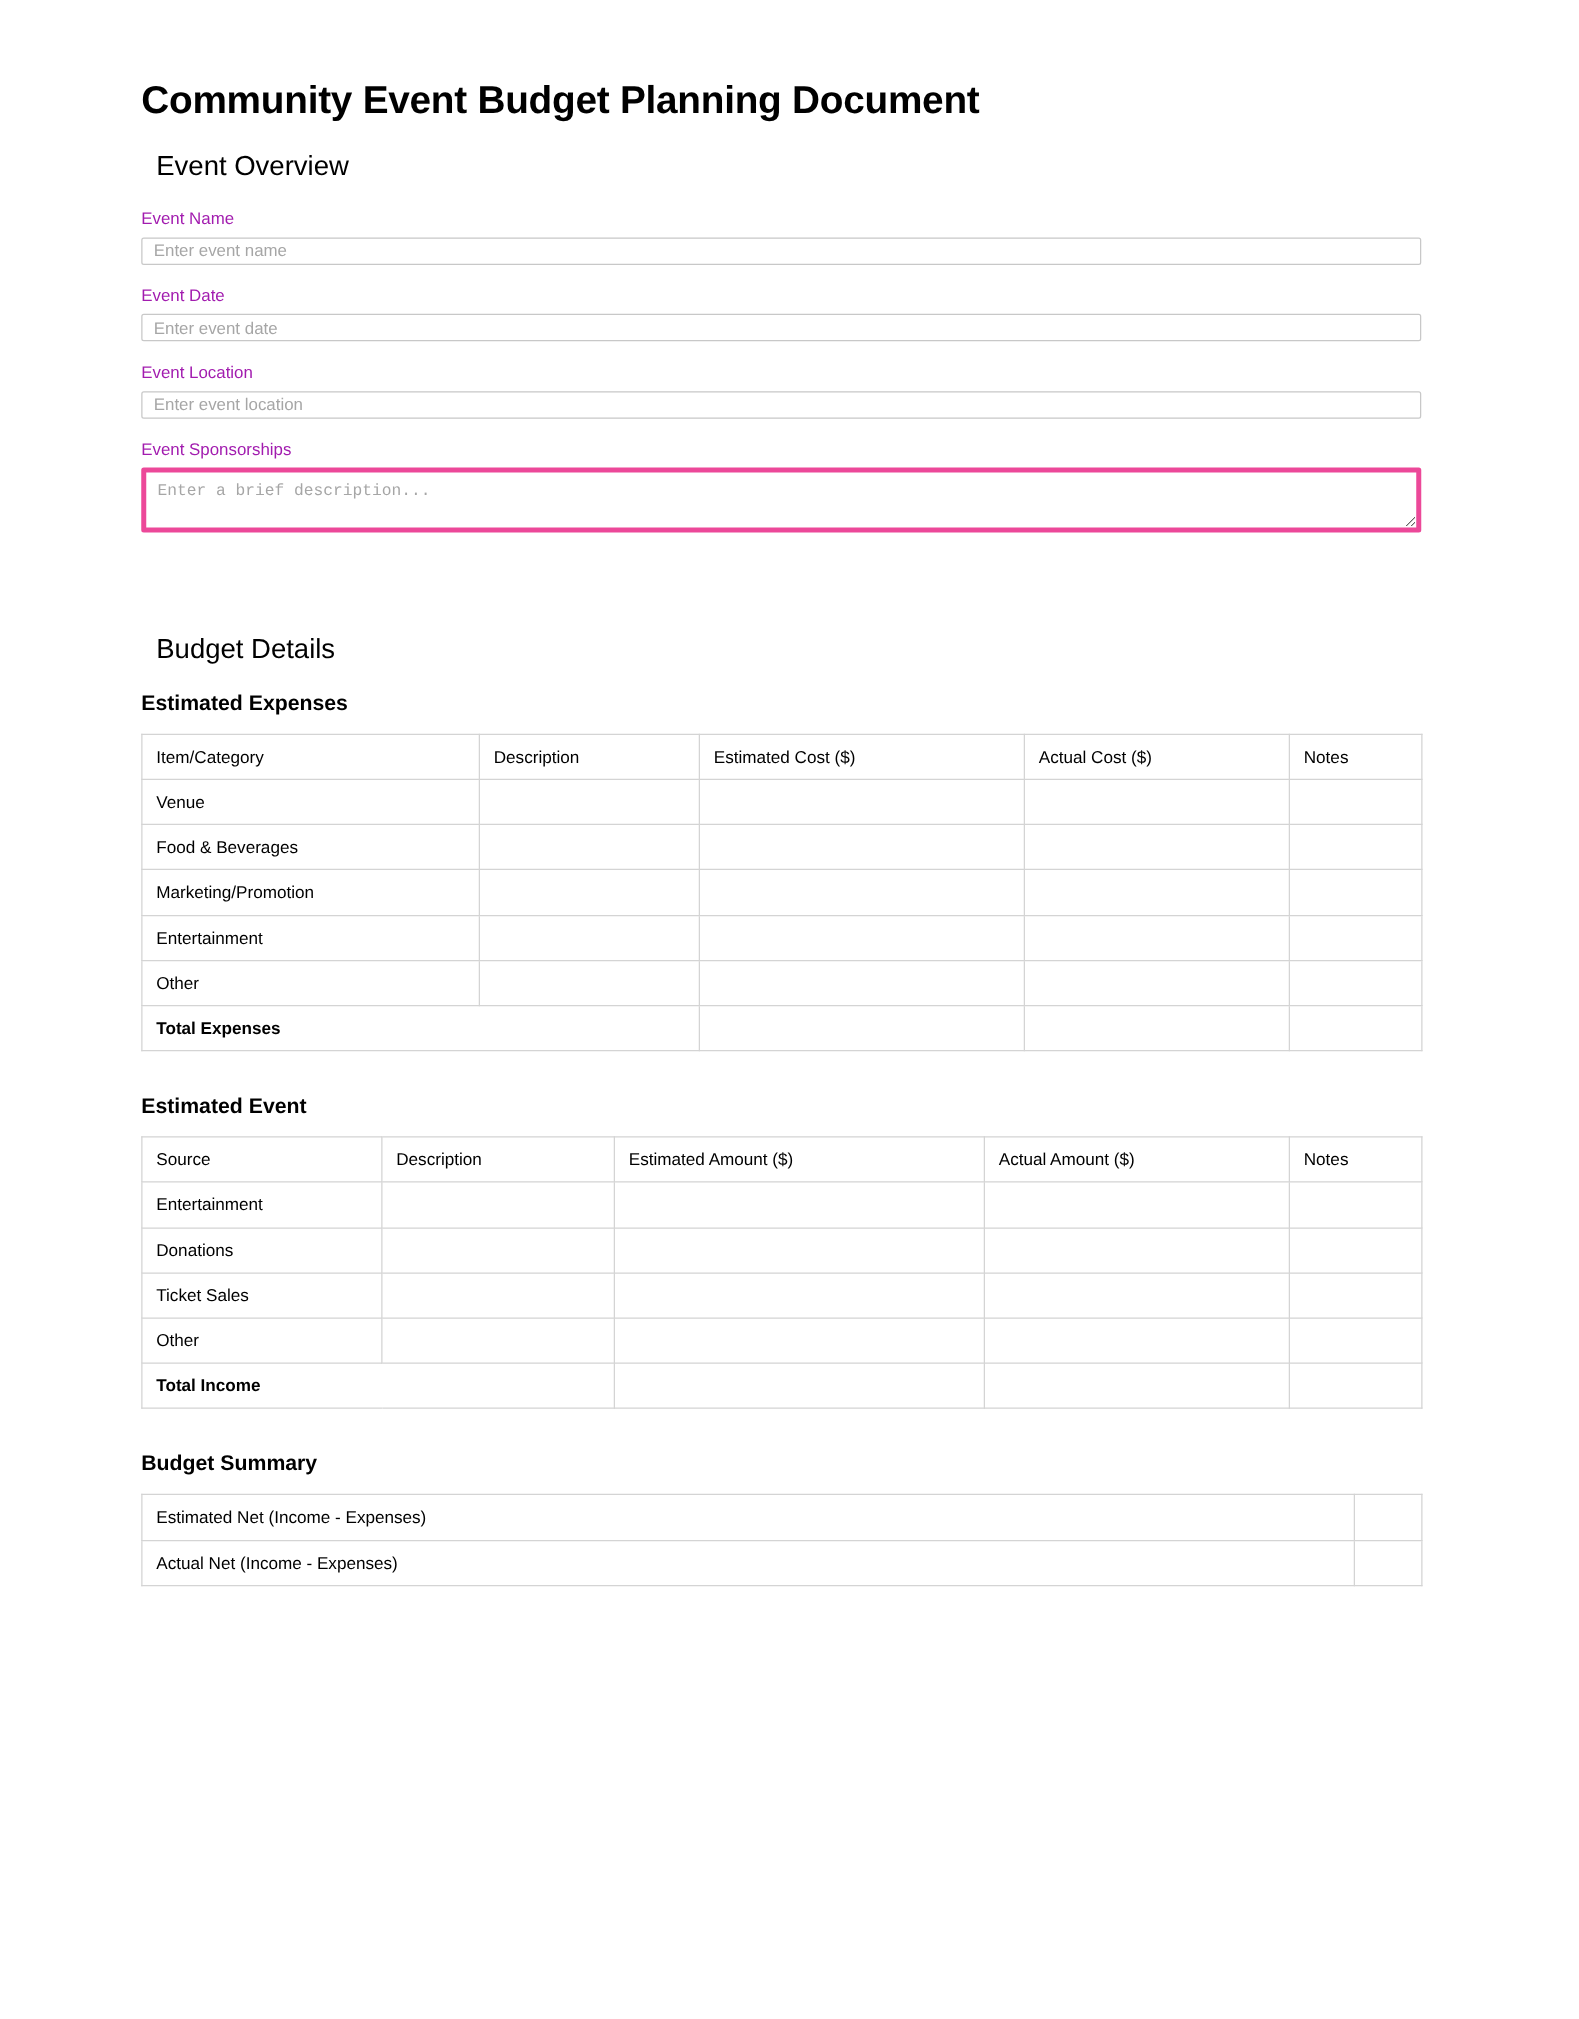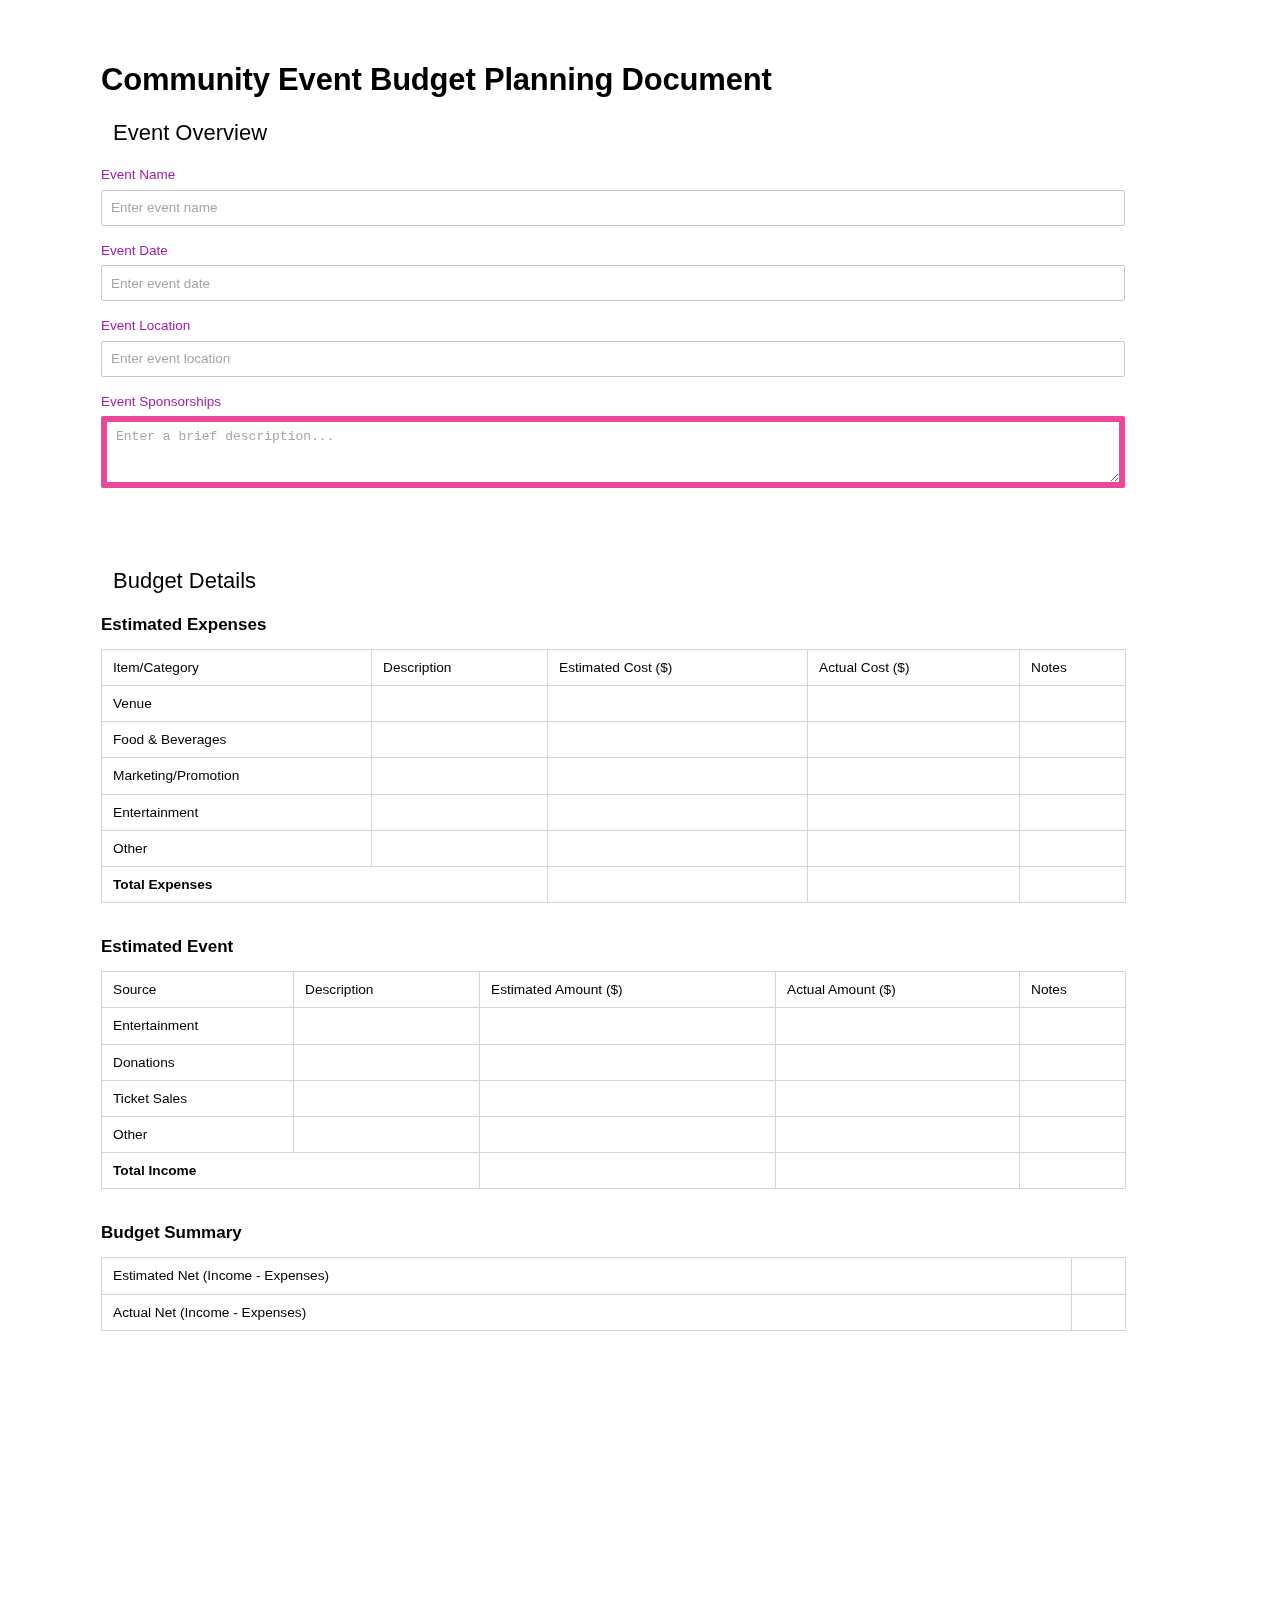--- a/index.html
+++ b/index.html
@@ -16,21 +16,21 @@
   .page {
     width: 1263px;
     height: 1615px;
     position: relative;
     background: #ffffff;
     overflow: hidden;
     box-sizing: border-box;
   }
   .content {
     position: absolute;
-    left: 101px;
+    left: 113px;
     top: 0;
     width: 1024px;
     padding-top: 62px;
     box-sizing: content-box;
   }
 
   
   h1.doc-title {
     font-size: 31px;
     line-height: 1.15;
@@ -58,41 +58,41 @@
   .field-label {
     display: block;
     font-size: 13.5px;
     line-height: 1.3;
     margin-bottom: 6px;
     color: #a21caf;
   }
   .text-input {
     display: block;
     width: 100%;
-    height: 36px;
+    height: 22px;
     box-sizing: border-box;
     border: 1px solid #c8c8c8;
     border-radius: 2px;
     background: #ffffff;
     padding: 4px 9px;
     font-family: "Liberation Sans", sans-serif;
     font-size: 13.5px;
     color: #1d4ed8;
     outline: none;
   }
   .text-input::placeholder {
     color: #a6a6a6;
     opacity: 1;
   }
   .text-area {
     display: block;
     width: 100%;
-    height: 72px;
+    height: 52px;
     box-sizing: border-box;
-    border: 6px solid #ec4899;
+    border: 4px solid #ec4899;
     border-radius: 2px;
     background: #ffffff;
     padding: 7px 9px;
     font-family: "Liberation Mono", monospace;
     font-size: 13px;
     color: #000000;
     resize: vertical;
     outline: none;
     overflow: hidden;
   }

